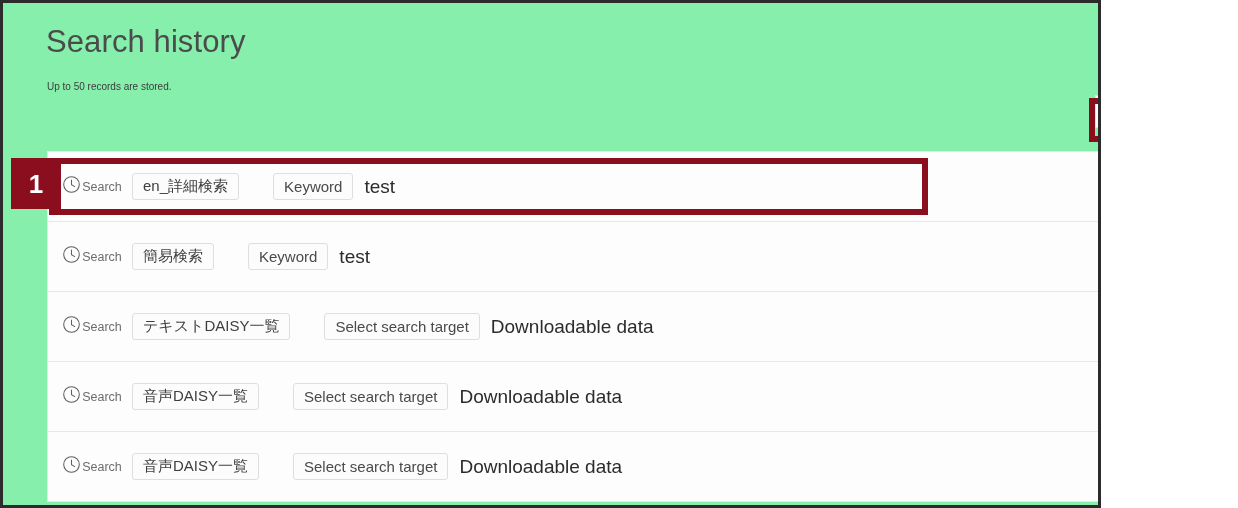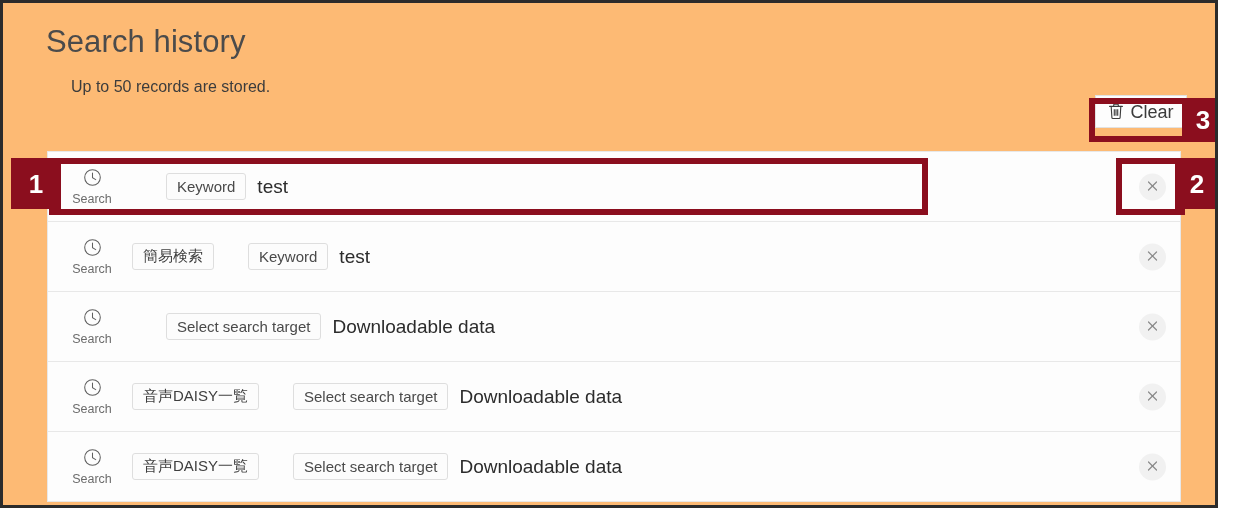--- a/index.html
+++ b/index.html
@@ -7,23 +7,23 @@
   html, body {
     width: 1238px;
     height: 508px;
     overflow: hidden;
     background: #ffffff;
     font-family: "Liberation Sans", "DejaVu Sans", sans-serif;
   }
 
   #page {
     position: relative;
-    width: 1218px;
+    width: 1101px;
     height: 508px;
-    background: #fdba74;
+    background: #86efac;
     border: 3px solid #2b2b2b;
     overflow: hidden;
     text-decoration: underline;
   }
 
   
   .page-title {
     position: absolute;
     left: 43px;
     top: 18px;
@@ -31,24 +31,23 @@
     font-weight: 400;
     color: #4b4b4b;
     letter-spacing: 0.1px;
     line-height: 42px;
   }
 
   .page-subtitle {
     position: absolute;
     left: 44px;
     top: 73px;
-    font-size: 16px;
+    font-size: 10px;
     color: #3c3c3c;
     line-height: 22px;
-    margin-left: 24px;
   }
 
   
   .clear-btn {
     position: absolute;
     left: 1092px;
     top: 92px;
     width: 92px;
     height: 33px;
     background: #fdfdfd;
@@ -84,21 +83,21 @@
     align-items: center;
     border-bottom: 1px solid #e8e8e8;
     background: #fdfdfd;
     padding-left: 18px;
   }
 
   .search-icon-block {
     width: 52px;
     min-width: 52px;
     display: flex;
-    flex-direction: column;
+    flex-direction: row;
     align-items: center;
     justify-content: center;
     gap: 1px;
   }
   .search-icon-block .ic-label {
     font-size: 12.5px;
     color: #6c6c6c;
     line-height: 14px;
   }
 
@@ -203,20 +202,21 @@
       <div class="history-row">
         <div class="search-icon-block">
           <span><svg width="19" height="19" viewBox="0 0 20 20" fill="none" stroke="#5f5f5f" stroke-width="1.1">
               <circle cx="10" cy="10" r="8.2"></circle>
               <path d="M10 5.3 V10.2 L13.4 12.2" stroke-linecap="round"></path>
             </svg></span>
           <span class="ic-label">Search</span>
         </div>
         <div class="gap-a"></div>
         <div class="row-fields">
+          <span class="chip">en_詳細検索</span>
           <span class="gap-b"></span>
           <span class="chip label-chip">Keyword</span>
           <span class="gap-c"></span>
           <span class="row-value">test</span>
         </div>
         <button class="row-close">
           <span><svg width="11" height="11" viewBox="0 0 12 12" stroke="#8a8a8a" stroke-width="1.3" stroke-linecap="round">
               <path d="M1.6 1.6 L10.4 10.4 M10.4 1.6 L1.6 10.4"></path>
             </svg></span>
         </button>
@@ -246,20 +246,21 @@
       <div class="history-row">
         <div class="search-icon-block">
           <span><svg width="19" height="19" viewBox="0 0 20 20" fill="none" stroke="#5f5f5f" stroke-width="1.1">
               <circle cx="10" cy="10" r="8.2"></circle>
               <path d="M10 5.3 V10.2 L13.4 12.2" stroke-linecap="round"></path>
             </svg></span>
           <span class="ic-label">Search</span>
         </div>
         <div class="gap-a"></div>
         <div class="row-fields">
+          <span class="chip">テキストDAISY一覧</span>
           <span class="gap-b"></span>
           <span class="chip label-chip">Select search target</span>
           <span class="gap-c"></span>
           <span class="row-value">Downloadable data</span>
         </div>
         <button class="row-close">
           <span><svg width="11" height="11" viewBox="0 0 12 12" stroke="#8a8a8a" stroke-width="1.3" stroke-linecap="round">
               <path d="M1.6 1.6 L10.4 10.4 M10.4 1.6 L1.6 10.4"></path>
             </svg></span>
         </button>

